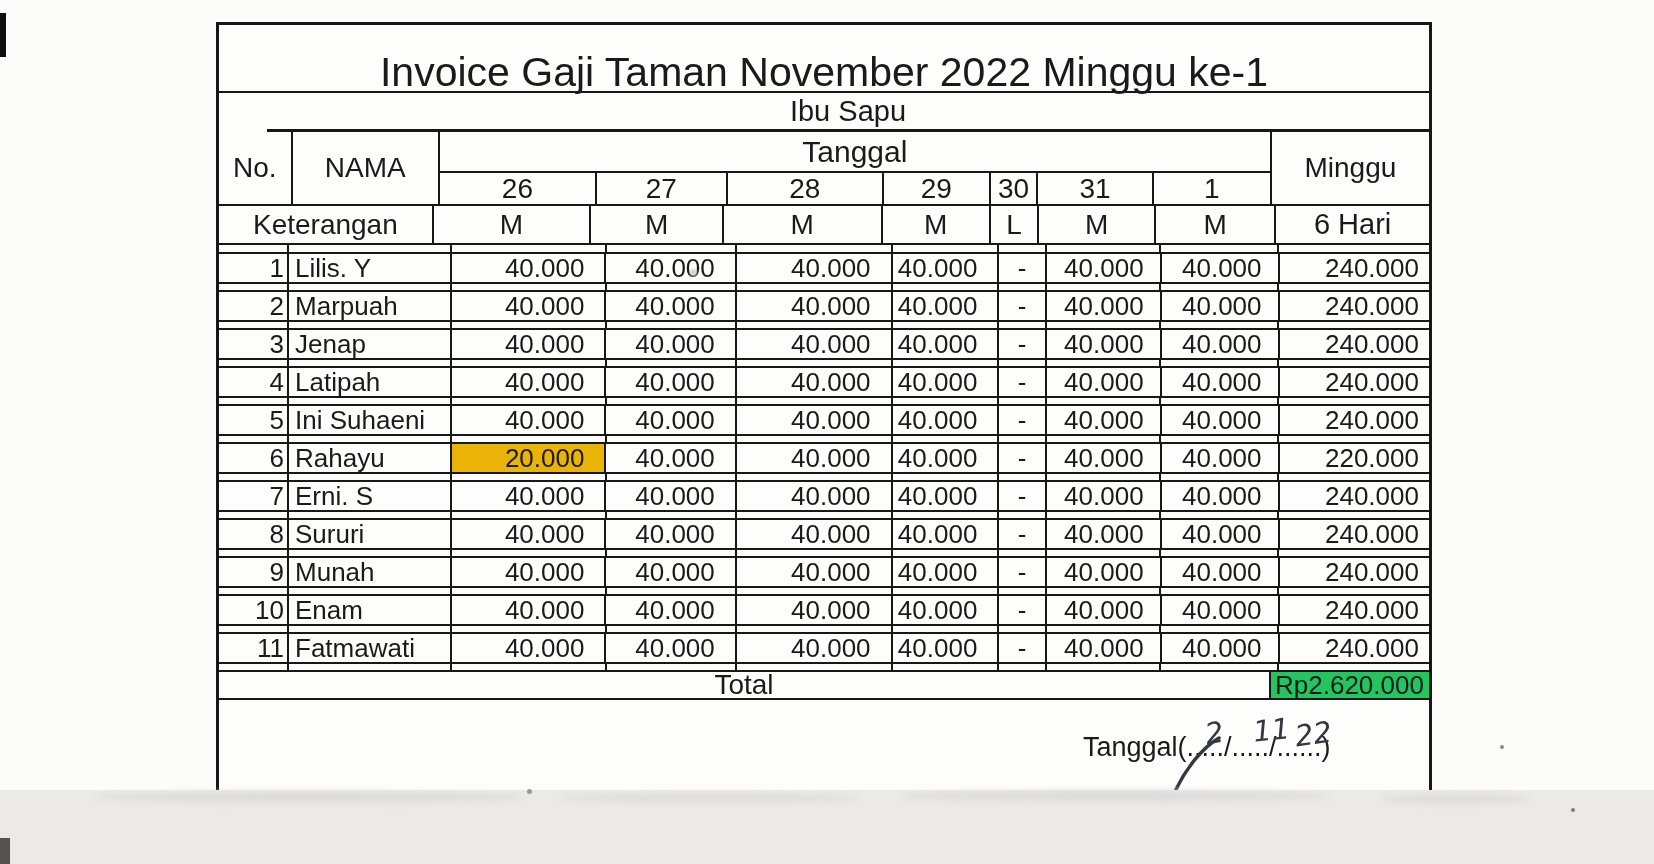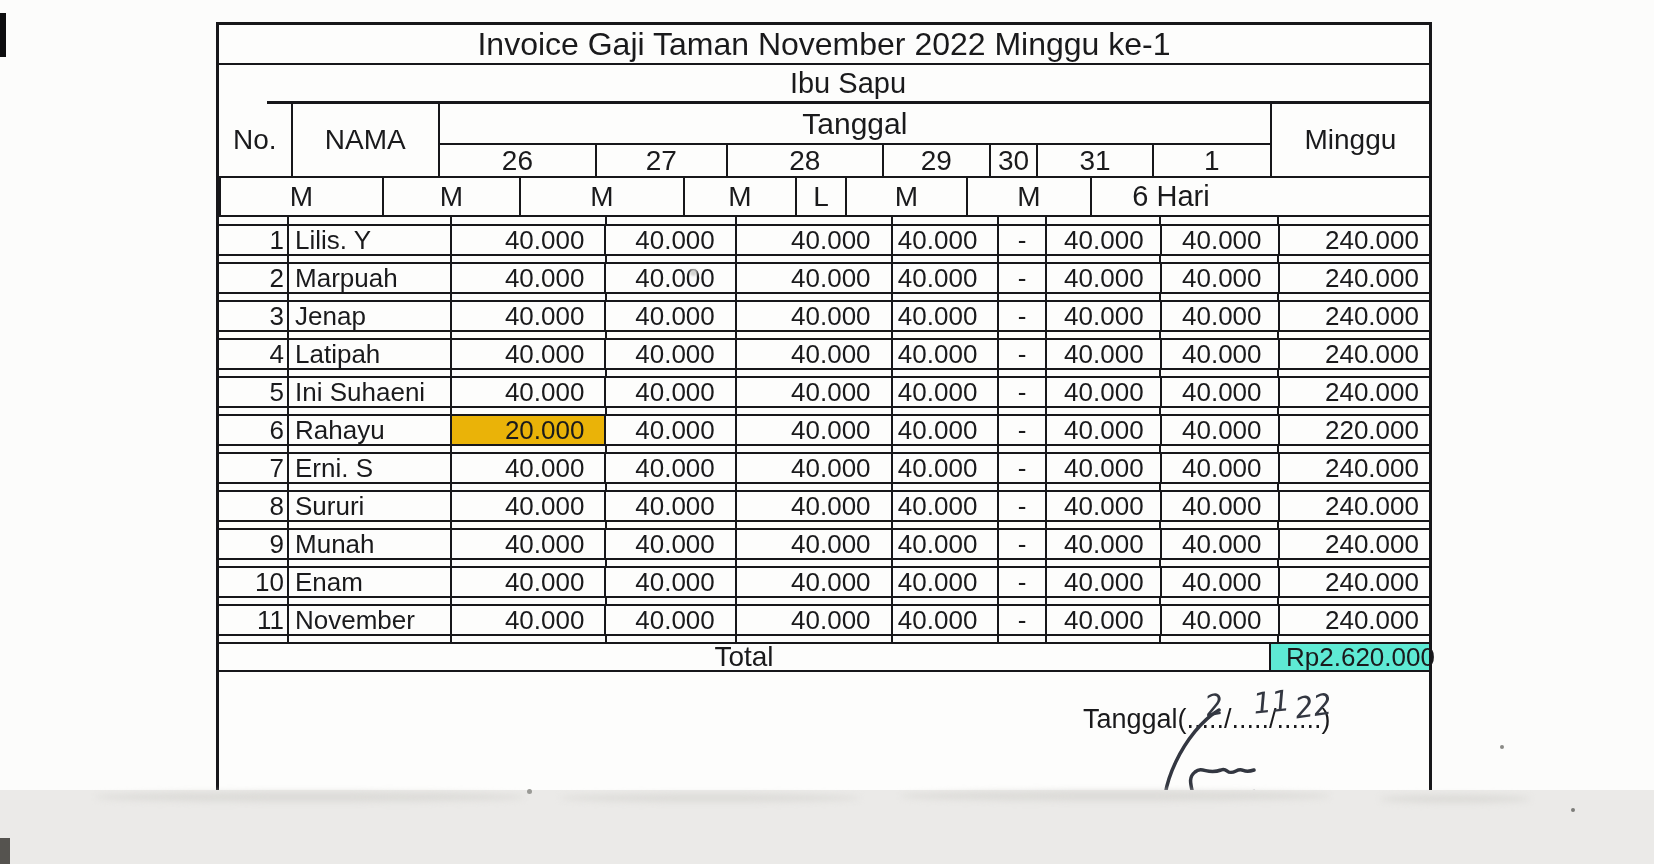--- a/index.html
+++ b/index.html
@@ -27,21 +27,21 @@
   .w-jumlah{width:160px}
   .w-ket{width:220px}.w-total{width:1050px}
 
   .center{justify-content:center;text-align:center;}
   .num{justify-content:flex-end;padding-right:20px;}
   .num-sm{justify-content:flex-end;padding-right:16px;}
   .num-j{justify-content:flex-end;padding-right:10px;}
   .name{justify-content:flex-start;padding-left:6px;}
   .no-cell{justify-content:flex-end;padding-right:3px;}
 
-  .title-row{height:38px;border-bottom:2px solid #17171a;align-items:center;justify-content:center;font-size:32px;}
+  .title-row{height:38px;border-bottom:2px solid #17171a;align-items:center;justify-content:center;font-size:41px;margin-top:28px;}
   .subtitle-row{height:36px;border-bottom:3px solid #17171a;align-items:center;justify-content:center;font-size:29px;margin-left:48px;}
 
   .header-block{display:flex;border-bottom:2px solid #17171a;}
   .hb{box-sizing:border-box;display:flex;align-items:center;justify-content:center;font-size:28px;}
   .h-no{width:72px;height:72px;}
   .h-nama{width:148px;height:72px;}
   .h-mid{width:830px;height:72px;display:flex;flex-direction:column;}
   .h-tanggal{height:39px;border-bottom:2px solid #17171a;display:flex;align-items:center;justify-content:center;font-size:30px;}
   .h-dates{height:31px;display:flex;}
   .h-date{box-sizing:border-box;display:flex;align-items:center;justify-content:center;font-size:28px;}
@@ -49,21 +49,21 @@
 
   .keterangan-row{height:37px;border-bottom:2px solid #17171a;font-size:28px;}
   .k-days{font-size:29px;}
 
   .row-spacer{height:6px;}
   .row-spacer.first{height:7px;}
   .data-row{height:28px;border-top:2px solid #17171a;border-bottom:2px solid #17171a;font-size:26px;line-height:25px;}
   .hl{background:#eab308;}
 
   .total-row{height:26px;border-top:2px solid #17171a;border-bottom:2px solid #17171a;font-size:28px;}
-  .total-value{font-size:26px;background:#5eead4;justify-content:flex-start;padding-left:15px;}
+  .total-value{font-size:26px;background:#22c55e;justify-content:flex-start;padding-left:4px;}
 
   
   .signature-area{position:relative;height:170px;}
   .date-line{position:absolute;left:864px;top:32px;font-size:27px;white-space:nowrap;}
   .hw{position:absolute;font-family:"DejaVu Sans",sans-serif;font-style:italic;color:#333741;font-size:29px;}
   .hw-day{left:122px;top:-16px;transform:rotate(-10deg);}
   .hw-month{left:170px;top:-19px;transform:rotate(-6deg);}
   .hw-year{left:212px;top:-15px;transform:rotate(-8deg);}
   .sig-svg{position:absolute;left:908px;top:20px;}
   .sig-name{position:absolute;left:1000px;top:116px;font-family:"DejaVu Sans",sans-serif;font-style:italic;font-size:25px;color:#333741;transform:rotate(-7deg);}
@@ -98,20 +98,21 @@
           <div class="h-date w-d3 bl">29</div>
           <div class="h-date w-d4 bl">30</div>
           <div class="h-date w-d5 bl">31</div>
           <div class="h-date w-d6 bl">1</div>
         </div>
       </div>
       <div class="hb h-jumlah bl">Minggu</div>
     </div>
 
     <div class="tr keterangan-row">
+      <div class="cell w-ket center">Keterangan</div>
       <div class="cell w-d0 bl center">M</div>
       <div class="cell w-d1 bl center">M</div>
       <div class="cell w-d2 bl center">M</div>
       <div class="cell w-d3 bl center">M</div>
       <div class="cell w-d4 bl center">L</div>
       <div class="cell w-d5 bl center">M</div>
       <div class="cell w-d6 bl center">M</div>
       <div class="cell w-jumlah bl center k-days">6 Hari</div>
     </div>
 
@@ -374,21 +375,21 @@
           <div class="cell w-d2 bl"></div>
     <div class="cell w-d3 bl"></div>
           <div class="cell w-d4 bl"></div>
           <div class="cell w-d5 bl"></div>
     <div class="cell w-d6 bl"></div>
           <div class="cell w-jumlah bl"></div>
   </div>
 
   <div class="tr data-row">
     <div class="cell w-no no-cell">11</div>
-    <div class="cell w-nama bl name">November</div>
+    <div class="cell w-nama bl name">Fatmawati</div>
     <div class="cell w-d0 bl num val">40.000</div>
     <div class="cell w-d1 bl num val">40.000</div>
     <div class="cell w-d2 bl num val">40.000</div>
     <div class="cell w-d3 bl num val">40.000</div>
     <div class="cell w-d4 bl center val">-</div>
     <div class="cell w-d5 bl num-sm val">40.000</div>
     <div class="cell w-d6 bl num-sm val">40.000</div>
     <div class="cell w-jumlah bl num-j">240.000</div>
   </div>
   <div class="tr row-spacer">

